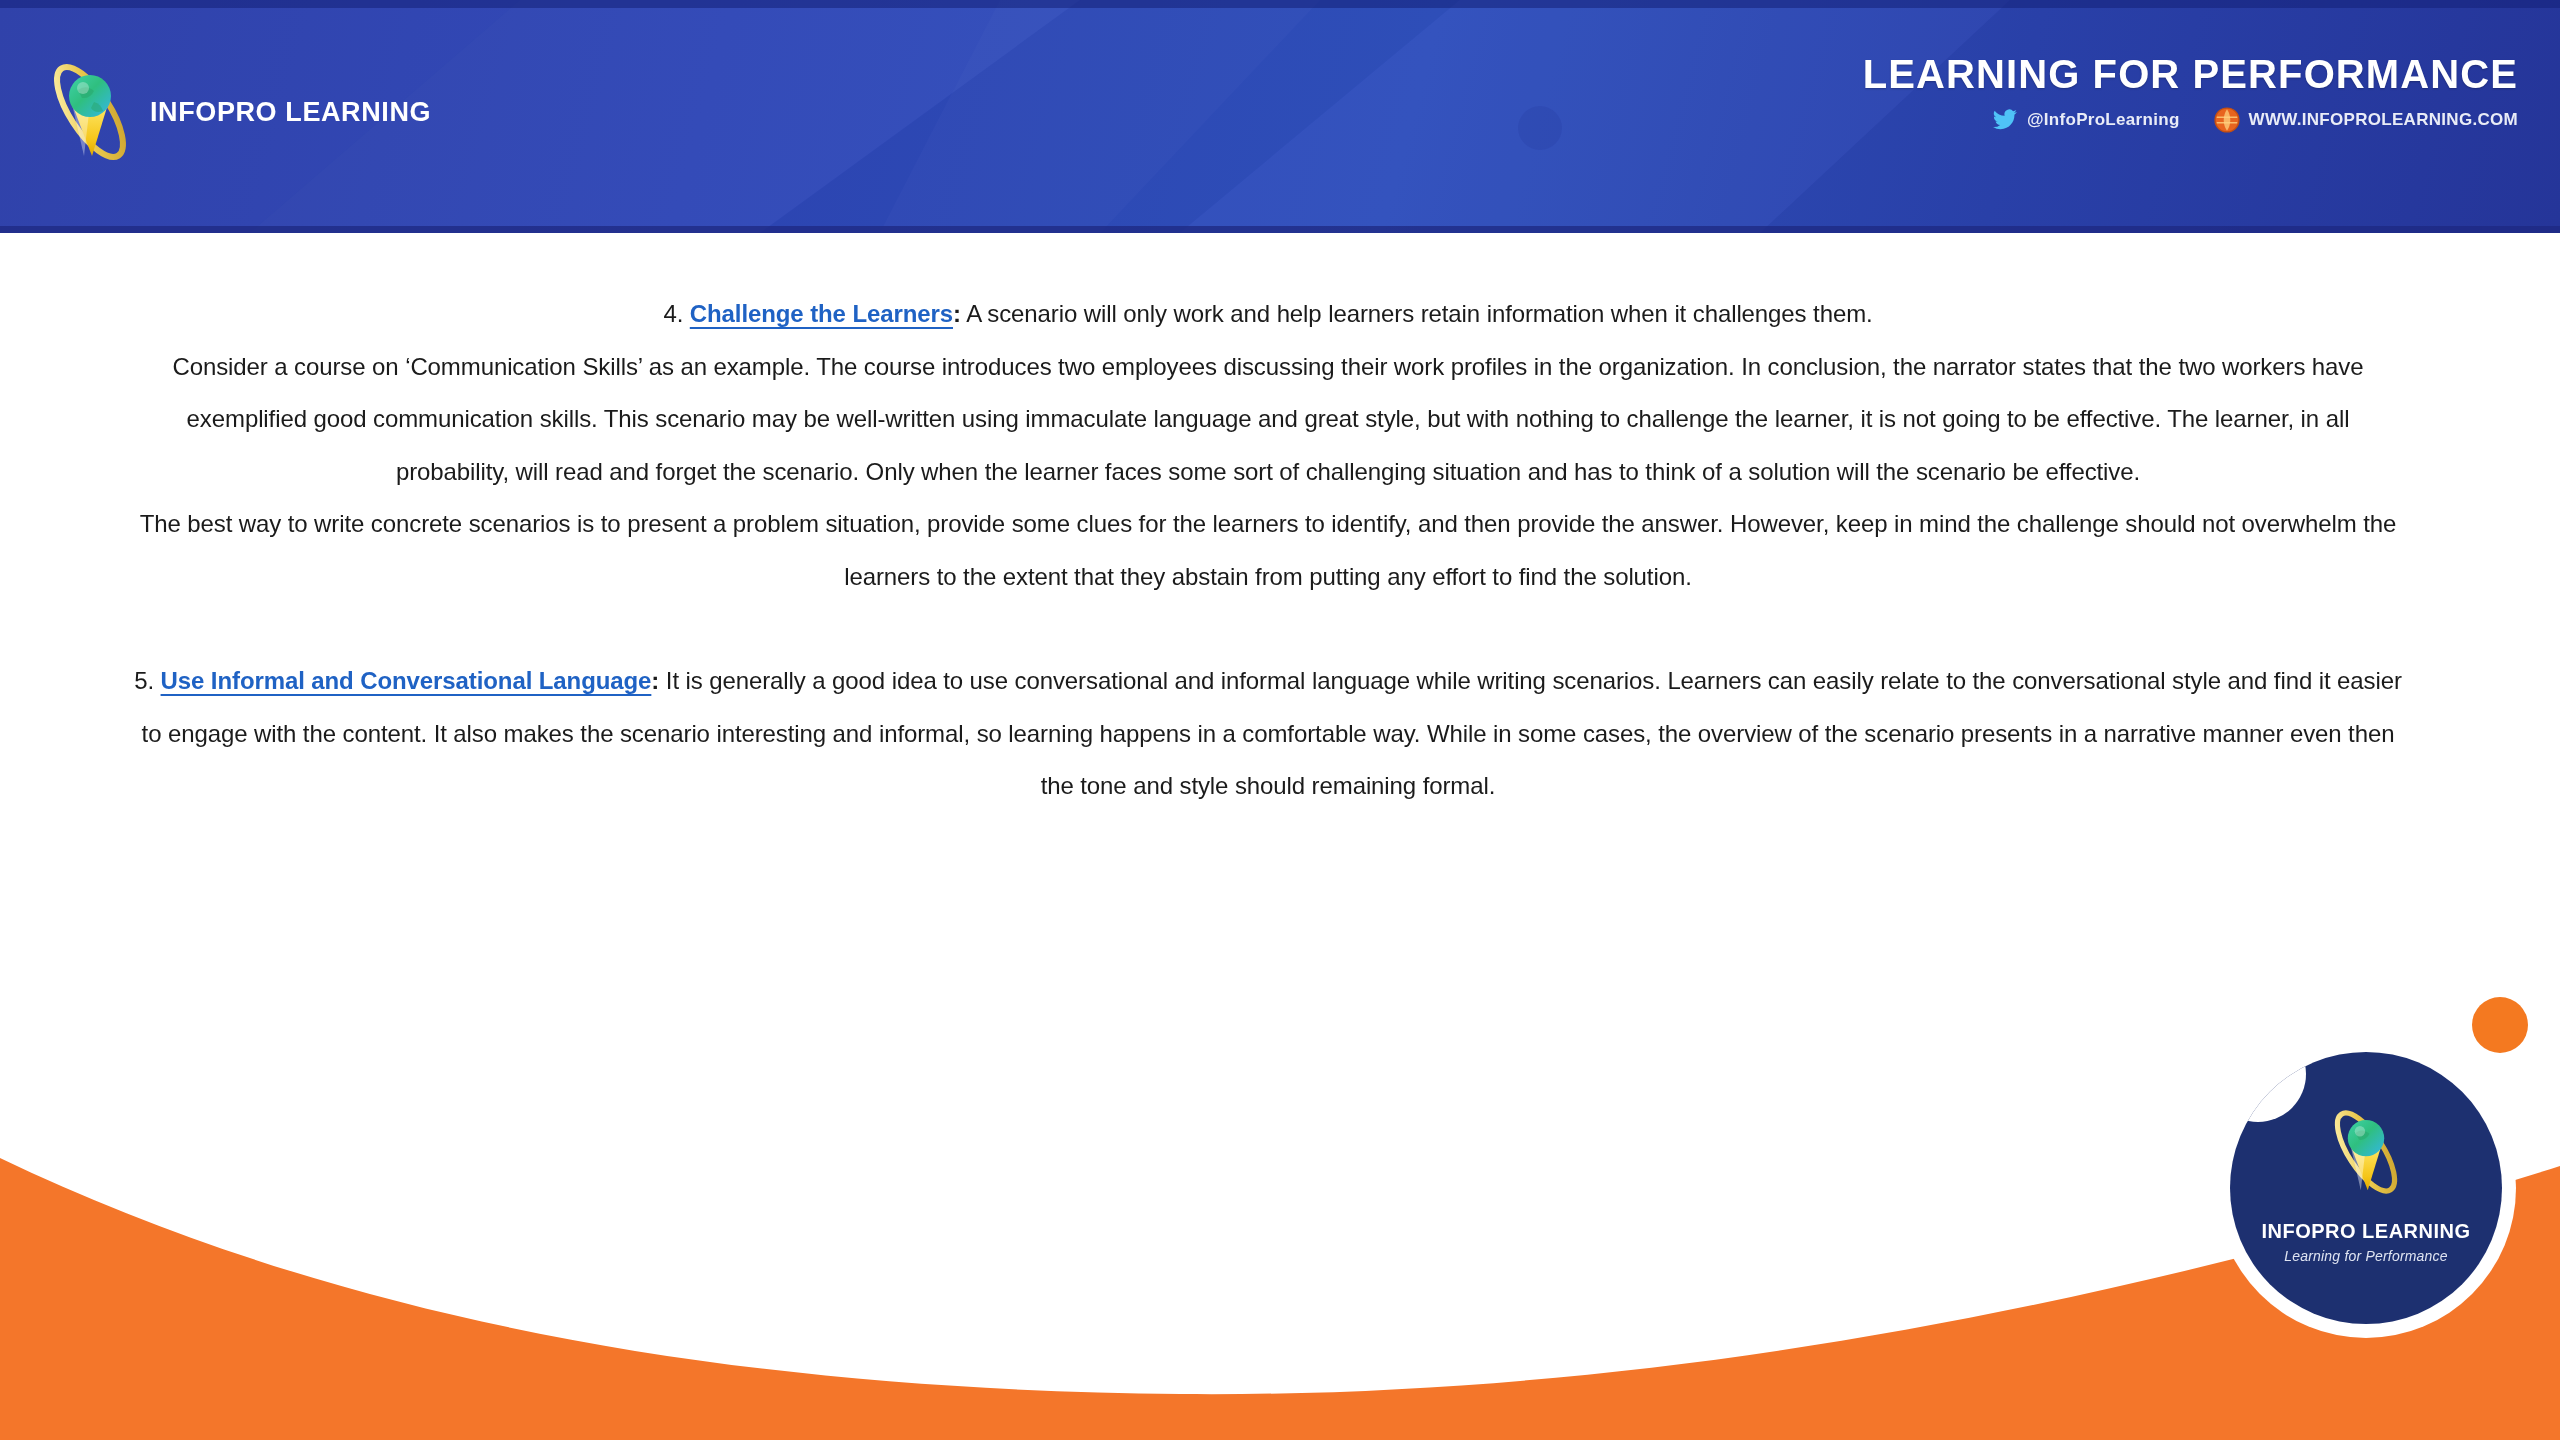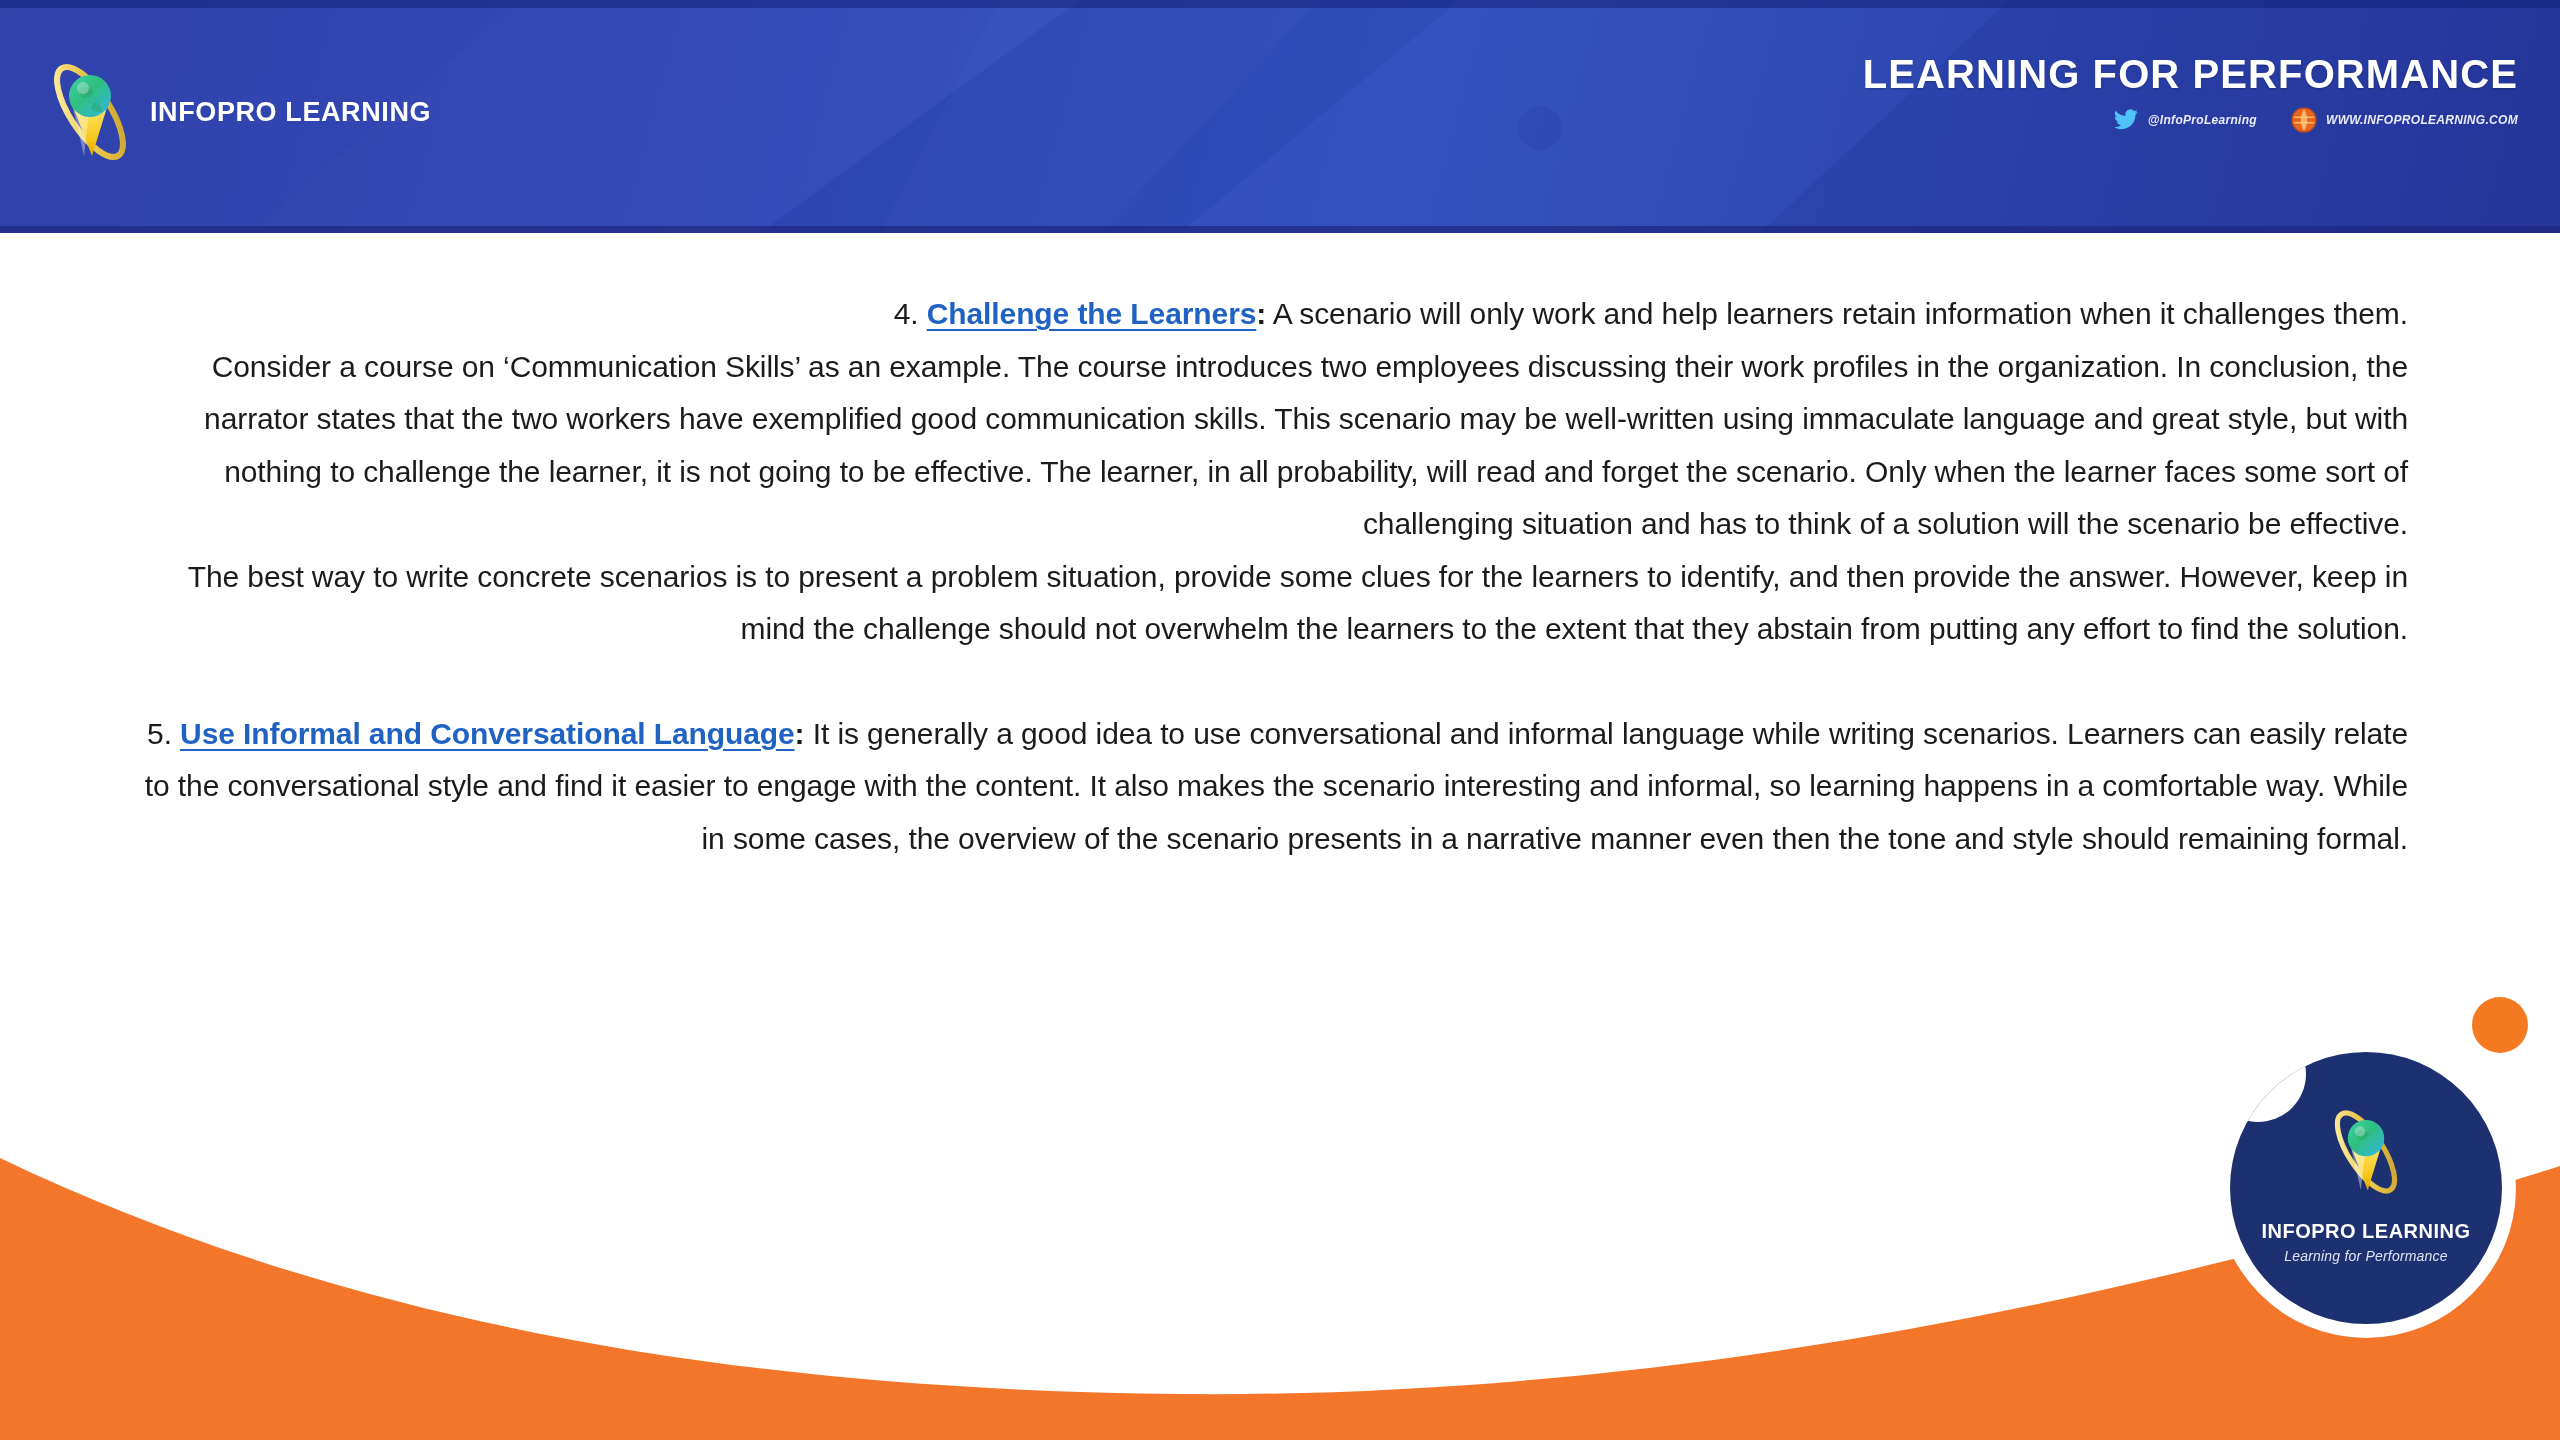--- a/index.html
+++ b/index.html
@@ -58,36 +58,36 @@
     font-weight:700;
     letter-spacing:1.1px;
     white-space:nowrap;
     text-shadow:0 1px 2px rgba(0,0,0,.25);
   }
   .contact-row {
     display:flex; align-items:center; gap:34px;
   }
   .contact-item { display:flex; align-items:center; gap:9px; }
   .contact-item .lbl {
-    color:#e9ecf7; font-size:12px; font-weight:700; letter-spacing:.3px; white-space:nowrap;font-style:italic;
+    color:#e9ecf7; font-size:17px; font-weight:700; letter-spacing:.3px; white-space:nowrap;
   }
   .ico { width:26px; height:26px; display:block; flex:none; }
 
   
   .content {
     position:absolute; left:108px; top:288px;
     width:2300px;
   }
   .para {
     font-family:"Liberation Sans", sans-serif;
-    font-size:30px;
+    font-size:24px;
     line-height:52.5px;
     color:#1b1b1b;
     letter-spacing:-0.1px;
-    text-align:right;
+    text-align:center;
     margin-left:20px;
   }
   .para + .para { margin-top:0; }
   .gap { height:52px; }
   .link {
     color:#1f62c4;
     font-weight:700;
     text-decoration:underline;
     text-underline-offset:5px;
     text-decoration-thickness:2px;

